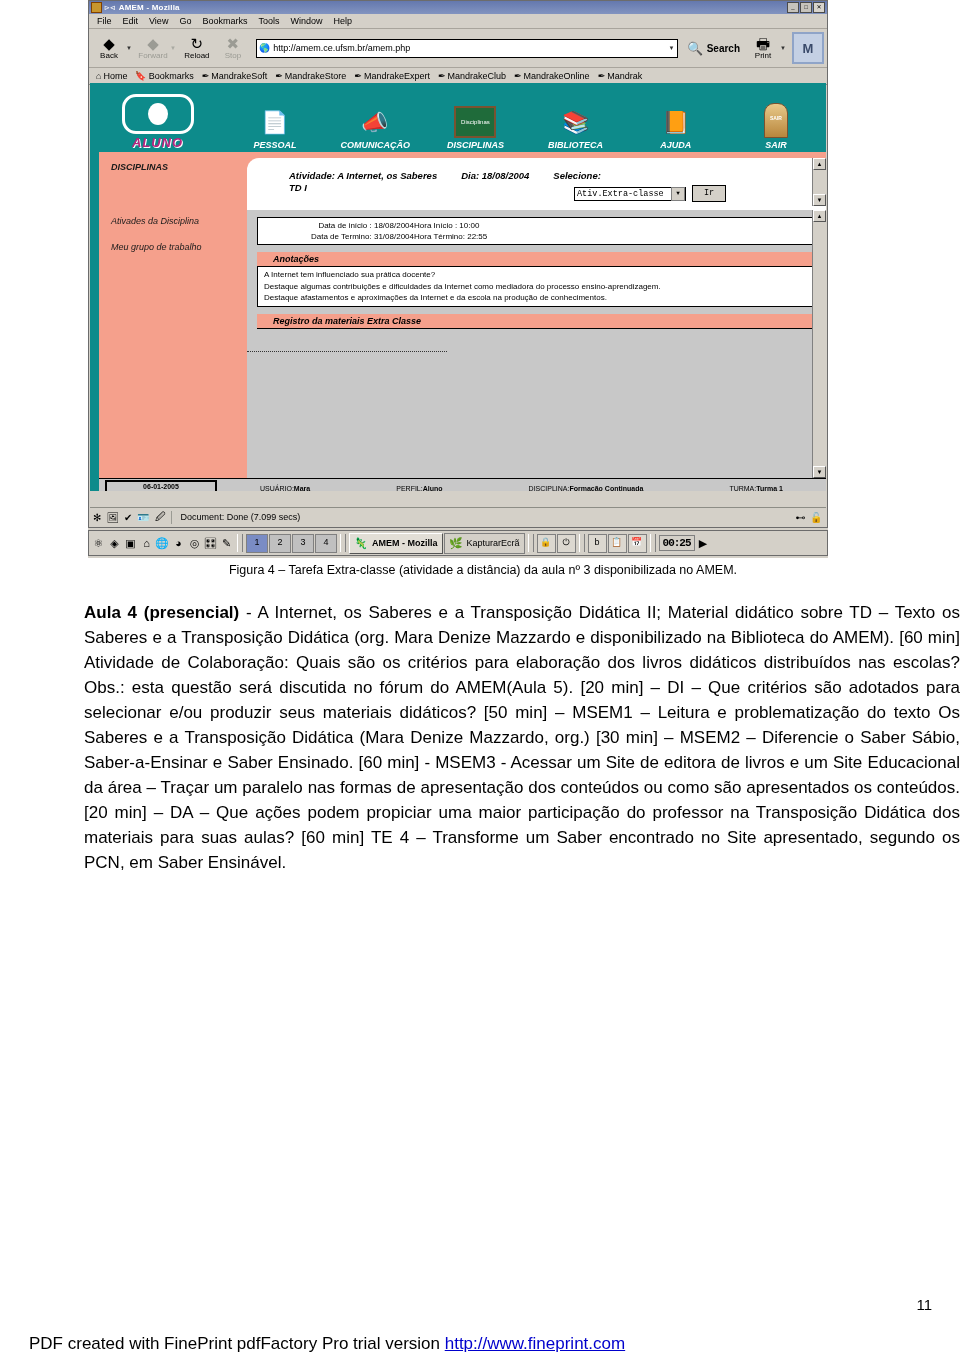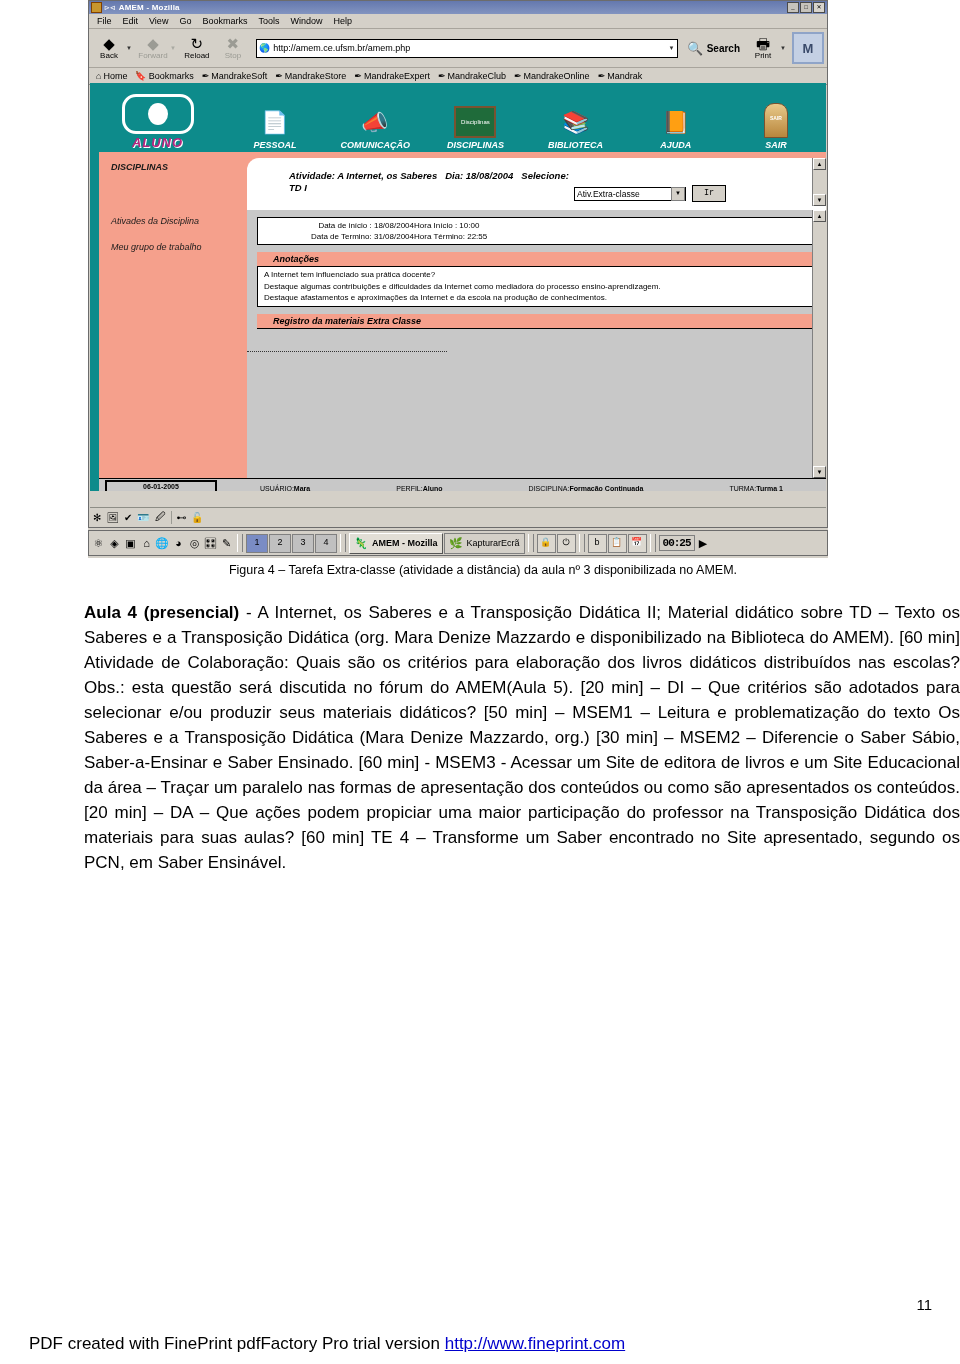--- a/index.html
+++ b/index.html
@@ -89,27 +89,27 @@
                  color:#1a1a1a;margin-bottom:44px;}
   .sidebar .lnk{font-size:9px;font-style:italic;color:#1a1a1a;
                 margin-bottom:16px;}
 
   .maincol{flex:1 1 auto;background:#f5a08c;position:relative;
            padding-right:0;}
   .whitecard{position:absolute;left:0;top:6px;right:0;bottom:0;
              background:#fff;border-radius:12px 0 0 0;overflow:hidden;}
   .cardtop{padding:12px 0 6px 0;position:relative;height:52px;
            box-sizing:border-box;}
-  .actline{display:flex;align-items:center;padding-left:42px;gap:8px;}
+  .actline{display:flex;align-items:center;padding-left:42px;gap:24px;}
   .actline .it{font-size:9.5px;font-style:italic;font-weight:bold;}
   .selwrap{position:absolute;left:327px;top:27px;display:flex;
            align-items:center;gap:6px;}
   .selbox{width:112px;height:14px;border:1px solid #000;background:#fff;
           display:flex;align-items:center;font-size:8.5px;
-          font-family:Liberation Sans, sans-serif;padding-left:2px;
+          font-family:Liberation Mono, monospace;padding-left:2px;
           box-sizing:border-box;}
   .selbox .v{flex:1 1 auto;white-space:nowrap;overflow:hidden;}
   .selbox .ar{width:12px;height:12px;background:#d4d0c8;
               border:1px solid #808080;font-size:6px;text-align:center;
               line-height:11px;flex:0 0 auto;}
   .irbtn{width:32px;height:15px;background:#d4d0c8;border:1px solid #000;
          font-size:8.5px;font-family:"Liberation Mono",monospace;
          text-align:center;line-height:14px;}
 
   .greyzone{background:#c8c8c8;padding:0;position:relative;
@@ -394,20 +394,21 @@
       </div>
     </div>
 
     <div class="statusbar">
       <span class="ic">✻</span>
       <span class="ic">🖼</span>
       <span class="ic">✔</span>
       <span class="ic">🪪</span>
       <span class="ic">🖉</span>
       <span class="sb-sep"></span>
+      <span class="sb-txt">Document: Done (7.099 secs)</span>
       <span class="ic">⊷</span>
       <span class="ic">🔓</span>
     </div>
   </div>
 
   <div class="taskbar">
     <span class="tk-ic">⚛</span>
     <span class="tk-ic">◈</span>
     <span class="tk-ic">▣</span>
     <span class="tk-ic">⌂</span>

